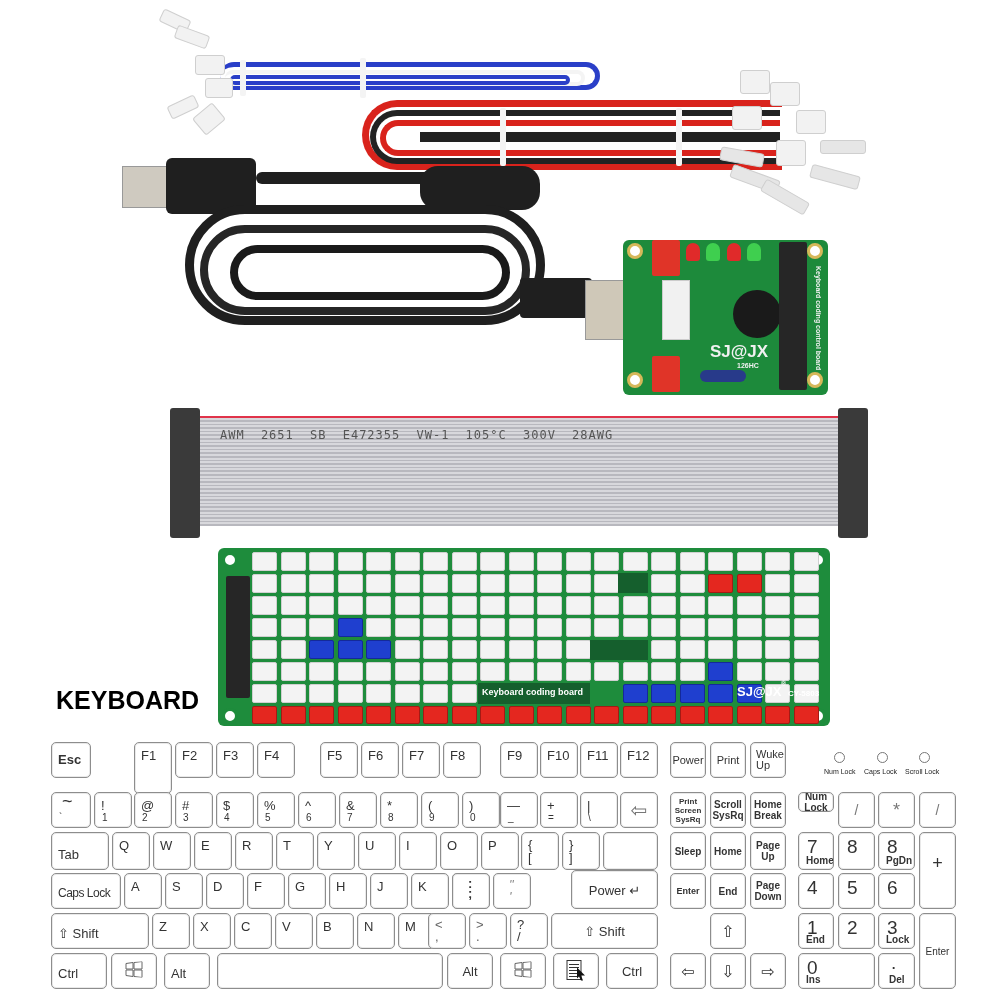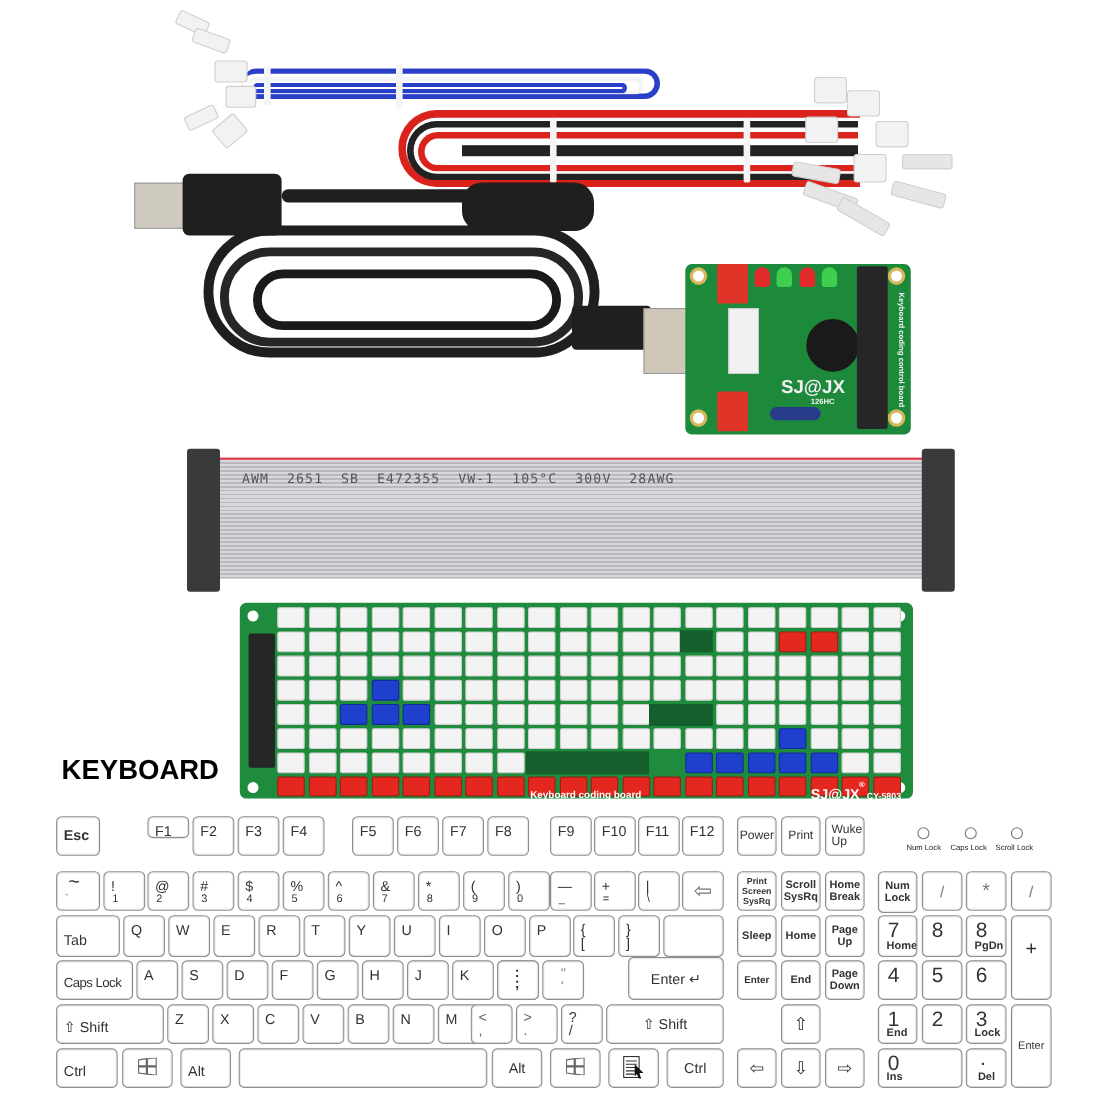--- a/index.html
+++ b/index.html
@@ -24,21 +24,21 @@
 
   .ribbon { position: absolute; left: 180px; top: 416px; width: 665px; height: 110px; background: repeating-linear-gradient(to bottom, #d8d8dc 0px, #d8d8dc 2px, #b8b8be 2px, #b8b8be 3.6px); border-top: 2px solid #e0334a; }
   .ribbon-end { position: absolute; top: 408px; width: 30px; height: 130px; background: #3a3a3a; border-radius: 3px; }
   .ribbon-text { position: absolute; left: 220px; top: 428px; font-family: "DejaVu Sans Mono", monospace; font-size: 12px; color: #555; letter-spacing: 1px; word-spacing: 8px; }
 
   .pcb-big { position: absolute; left: 218px; top: 548px; width: 612px; height: 178px; background: #1e8c3c; border-radius: 6px; }
   .grid-cell { position: absolute; width: 25px; height: 19px; background: #f3f3f3; border: 1px solid #d0d0d0; border-radius: 2px; }
   .grid-cell.blue { background: #1f3fcf; border-color: #14299a; }
   .grid-cell.red { background: #e4271f; border-color: #a51a14; }
   .dark-panel { position: absolute; background: #155f2d; }
-  .board-label { position: absolute; color: #fff; font-weight: bold; white-space: nowrap; margin-top: 30px; }
+  .board-label { position: absolute; color: #fff; font-weight: bold; white-space: nowrap; }
 
   .keyboard-title { position: absolute; left: 56px; top: 686px; font-size: 25px; font-weight: bold; color: #000; letter-spacing: 0px; }
 
   
   .key { position: absolute; background: #fff; border: 1.5px solid #8d8d8d; border-radius: 5px; box-shadow: inset 0 0 0 1px #e9e9e9; color: #333; font-size: 13px; overflow: hidden; }
   .key .t { position: absolute; left: 6px; top: 5px; white-space: nowrap; }
   .key .b { position: absolute; left: 7px; bottom: 4px; font-size: 10px; }
   .key .c { position: absolute; left: 0; right: 0; top: 50%; transform: translateY(-50%); text-align: center; white-space: nowrap; }
   .key.small .c { font-size: 10px; font-weight: bold; line-height: 11px; }
   .key.num .big { position: absolute; left: 8px; top: 3px; font-size: 19px; }
@@ -296,21 +296,21 @@
   </div>
 
   <div class="keyboard-title">KEYBOARD</div>
 </div>
 
 <div class="abs" style="left:0;top:730px;width:1000px;height:270px;">
 
   <div class="key" style="left:51px;top:12px;width:40px;height:36px;">
       <span class="t" style="font-weight:bold;top:9px;">Esc</span>
     </div>
-  <div class="key" style="left:134px;top:12px;width:38px;height:20px;">
+  <div class="key" style="left:134px;top:12px;width:38px;height:52px;">
       <span class="t">F1</span>
     </div>
   <div class="key" style="left:175px;top:12px;width:38px;height:36px;">
       <span class="t">F2</span>
     </div>
   <div class="key" style="left:216px;top:12px;width:38px;height:36px;">
       <span class="t">F3</span>
     </div>
   <div class="key" style="left:257px;top:12px;width:38px;height:36px;">
       <span class="t">F4</span>
@@ -492,21 +492,21 @@
       </div>
       <div class="key" style="left: 452px; top: 143px; width: 38px; height: 36px;">
         <span class="t" style="white-space: pre; line-height: 10px; font-weight: bold; left: 15px;">:
 ;</span>
       </div>
       <div class="key" style="left: 493px; top: 143px; width: 38px; height: 36px;">
         <span class="t" style="white-space: pre; line-height: 12px; color: rgb(136, 136, 136); font-style: italic; left: 15px;">"
 '</span>
       </div>
       <div class="key" style="left: 571px; top: 140px; width: 87px; height: 39px;">
-        <span class="c" style="font-size: 13px;">Enter ↵</span>
+        <span class="c" style="font-size: 13px;">Power ↵</span>
       </div>
       <div class="key" style="left: 51px; top: 183px; width: 98px; height: 36px;">
         <span class="t" style="top: 12px;">⇧ Shift</span>
       </div>
       <div class="key" style="left: 152px; top: 183px; width: 38px; height: 36px;">
         <span class="t">Z</span>
       </div>
       <div class="key" style="left: 193px; top: 183px; width: 38px; height: 36px;">
         <span class="t">X</span>
       </div>
@@ -614,21 +614,21 @@
   <div class="key" style="left:670px;top:223px;width:36px;height:36px;">
       <span class="c" style="font-size:16px;">⇦</span>
     </div>
   <div class="key" style="left:710px;top:223px;width:36px;height:36px;">
       <span class="c" style="font-size:16px;">⇩</span>
     </div>
   <div class="key" style="left:750px;top:223px;width:36px;height:36px;">
       <span class="c" style="font-size:16px;">⇨</span>
     </div>
 
-  <div class="key small" style="left:798px;top:62px;width:36px;height:38px;">
+  <div class="key small" style="left:798px;top:62px;width:36px;height:20px;">
       <span class="c" style="white-space:pre;">Num
 Lock</span>
     </div>
   <div class="key" style="left:838px;top:62px;width:37px;height:36px;">
       <span class="c" style="font-size:14px;color:#777;">/</span>
     </div>
   <div class="key" style="left:878px;top:62px;width:37px;height:36px;">
       <span class="c" style="font-size:18px;color:#777;">*</span>
     </div>
   <div class="key" style="left:919px;top:62px;width:37px;height:36px;">

